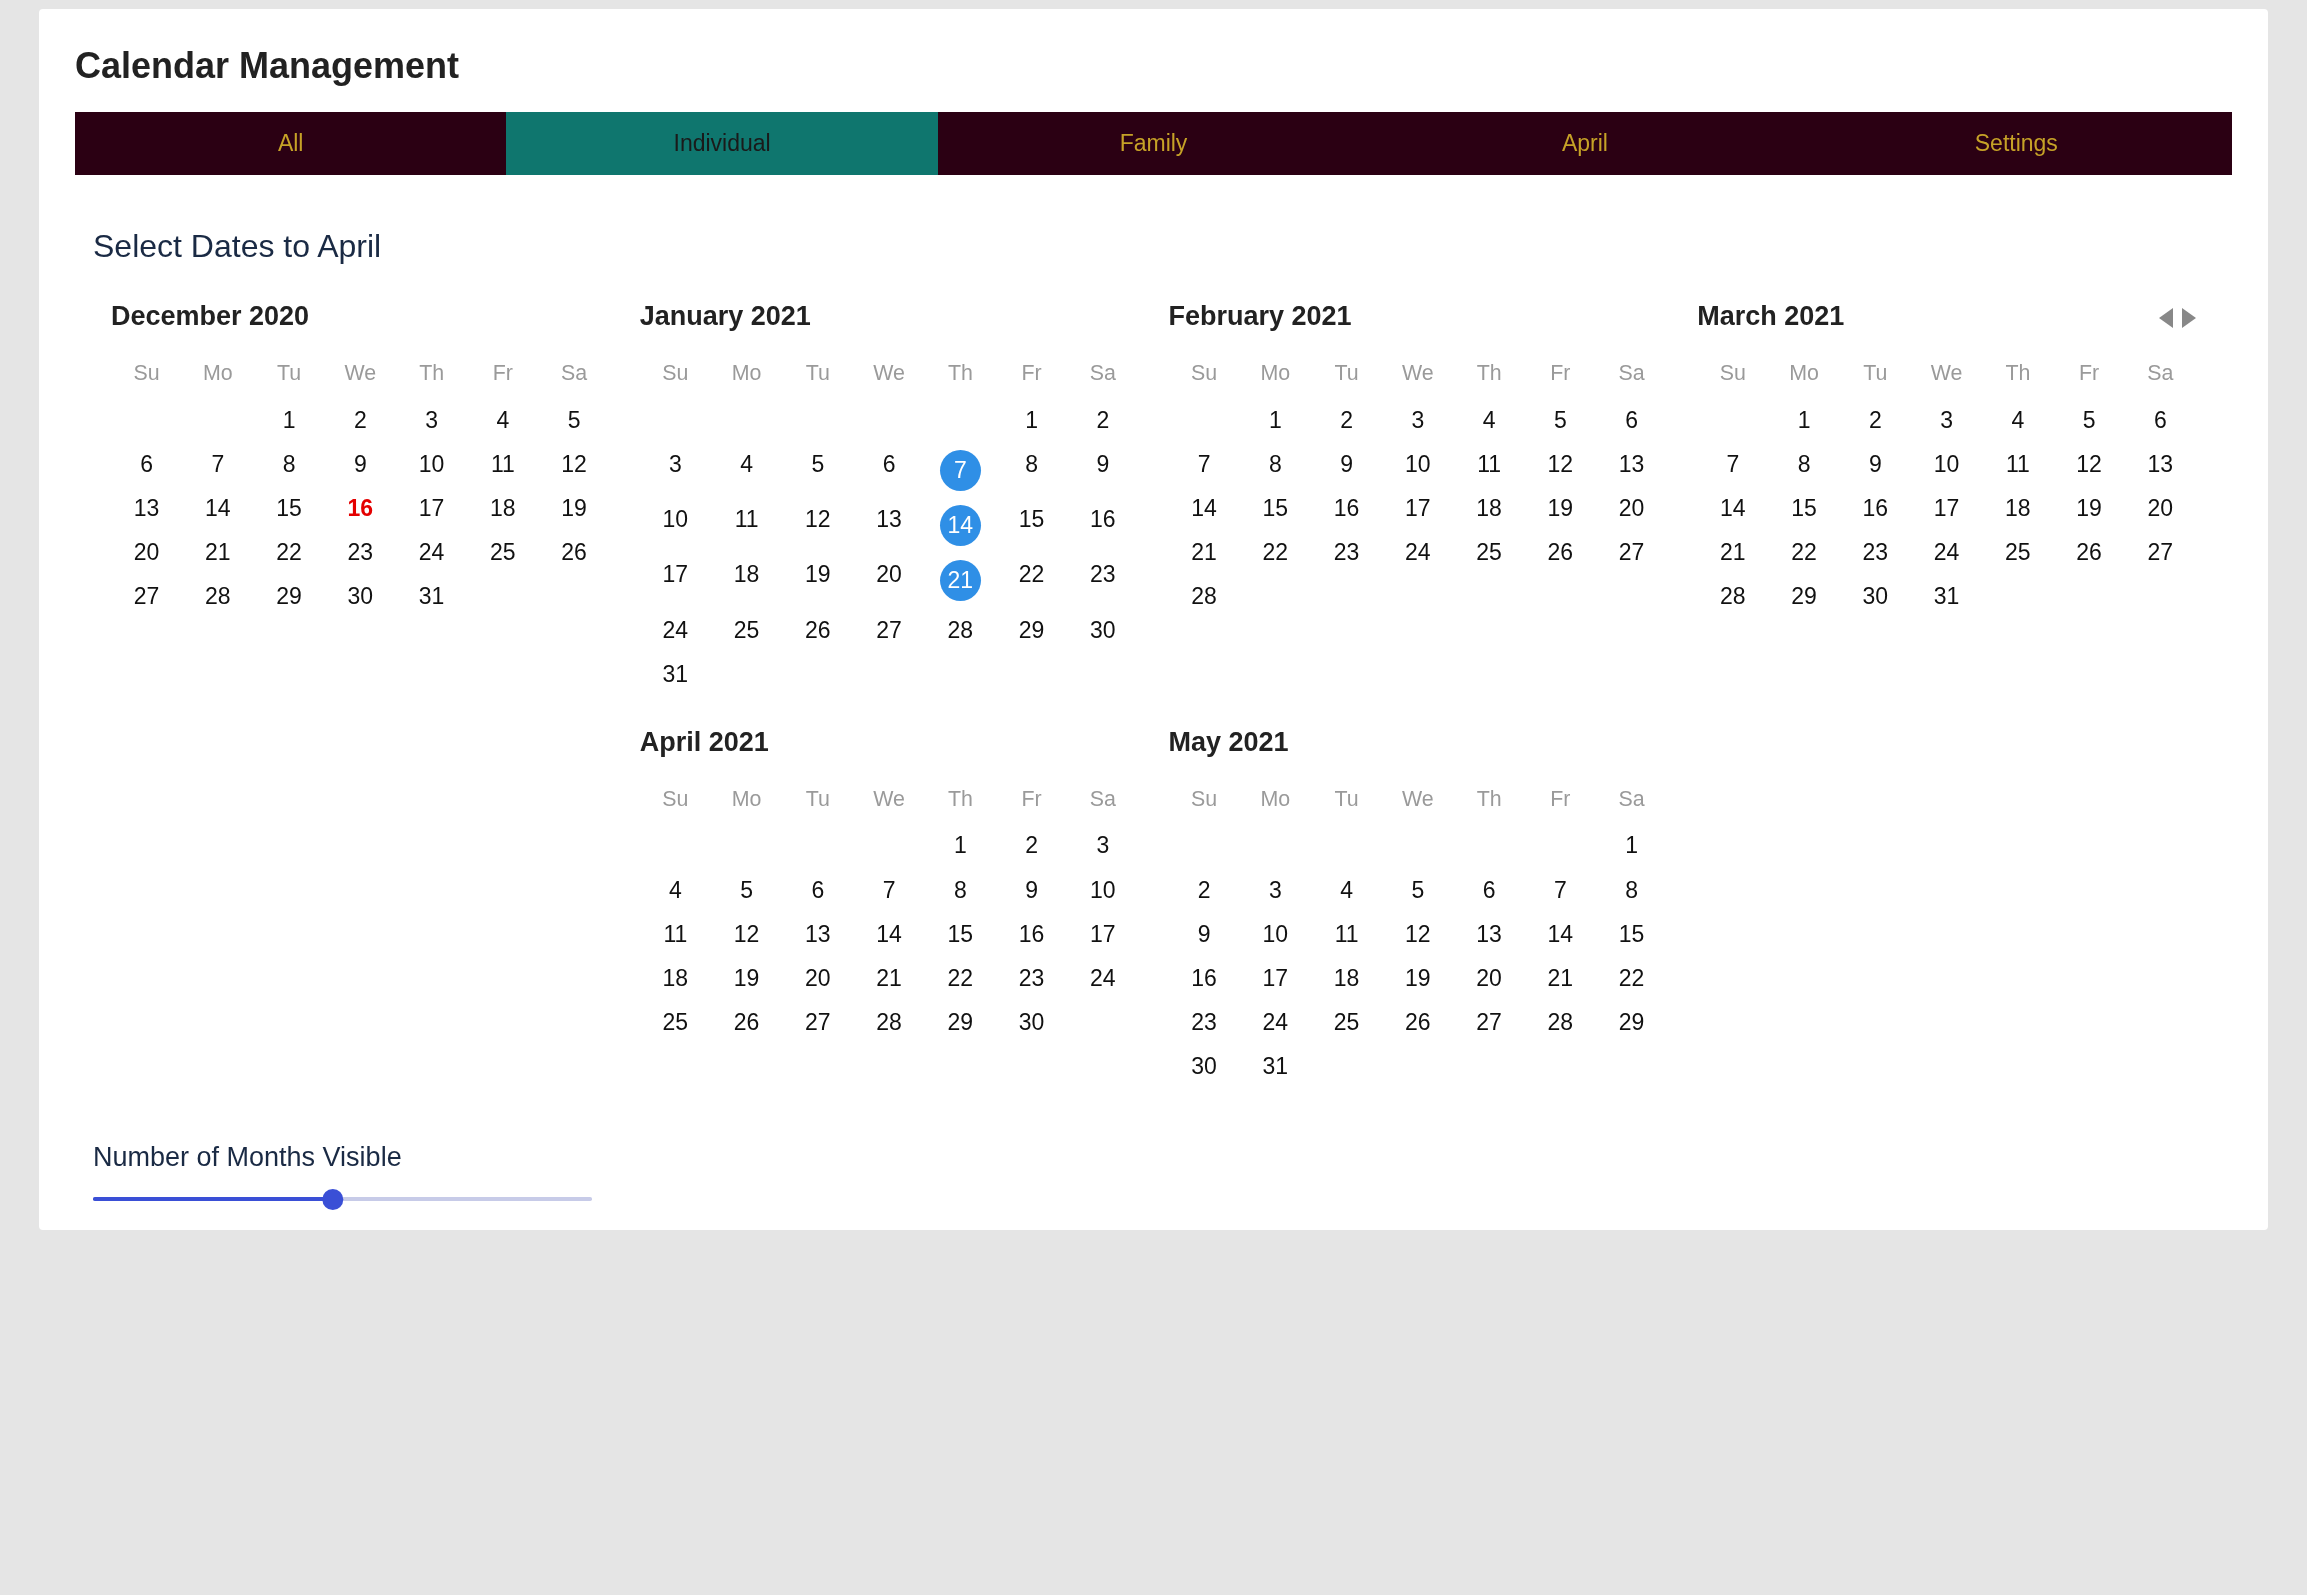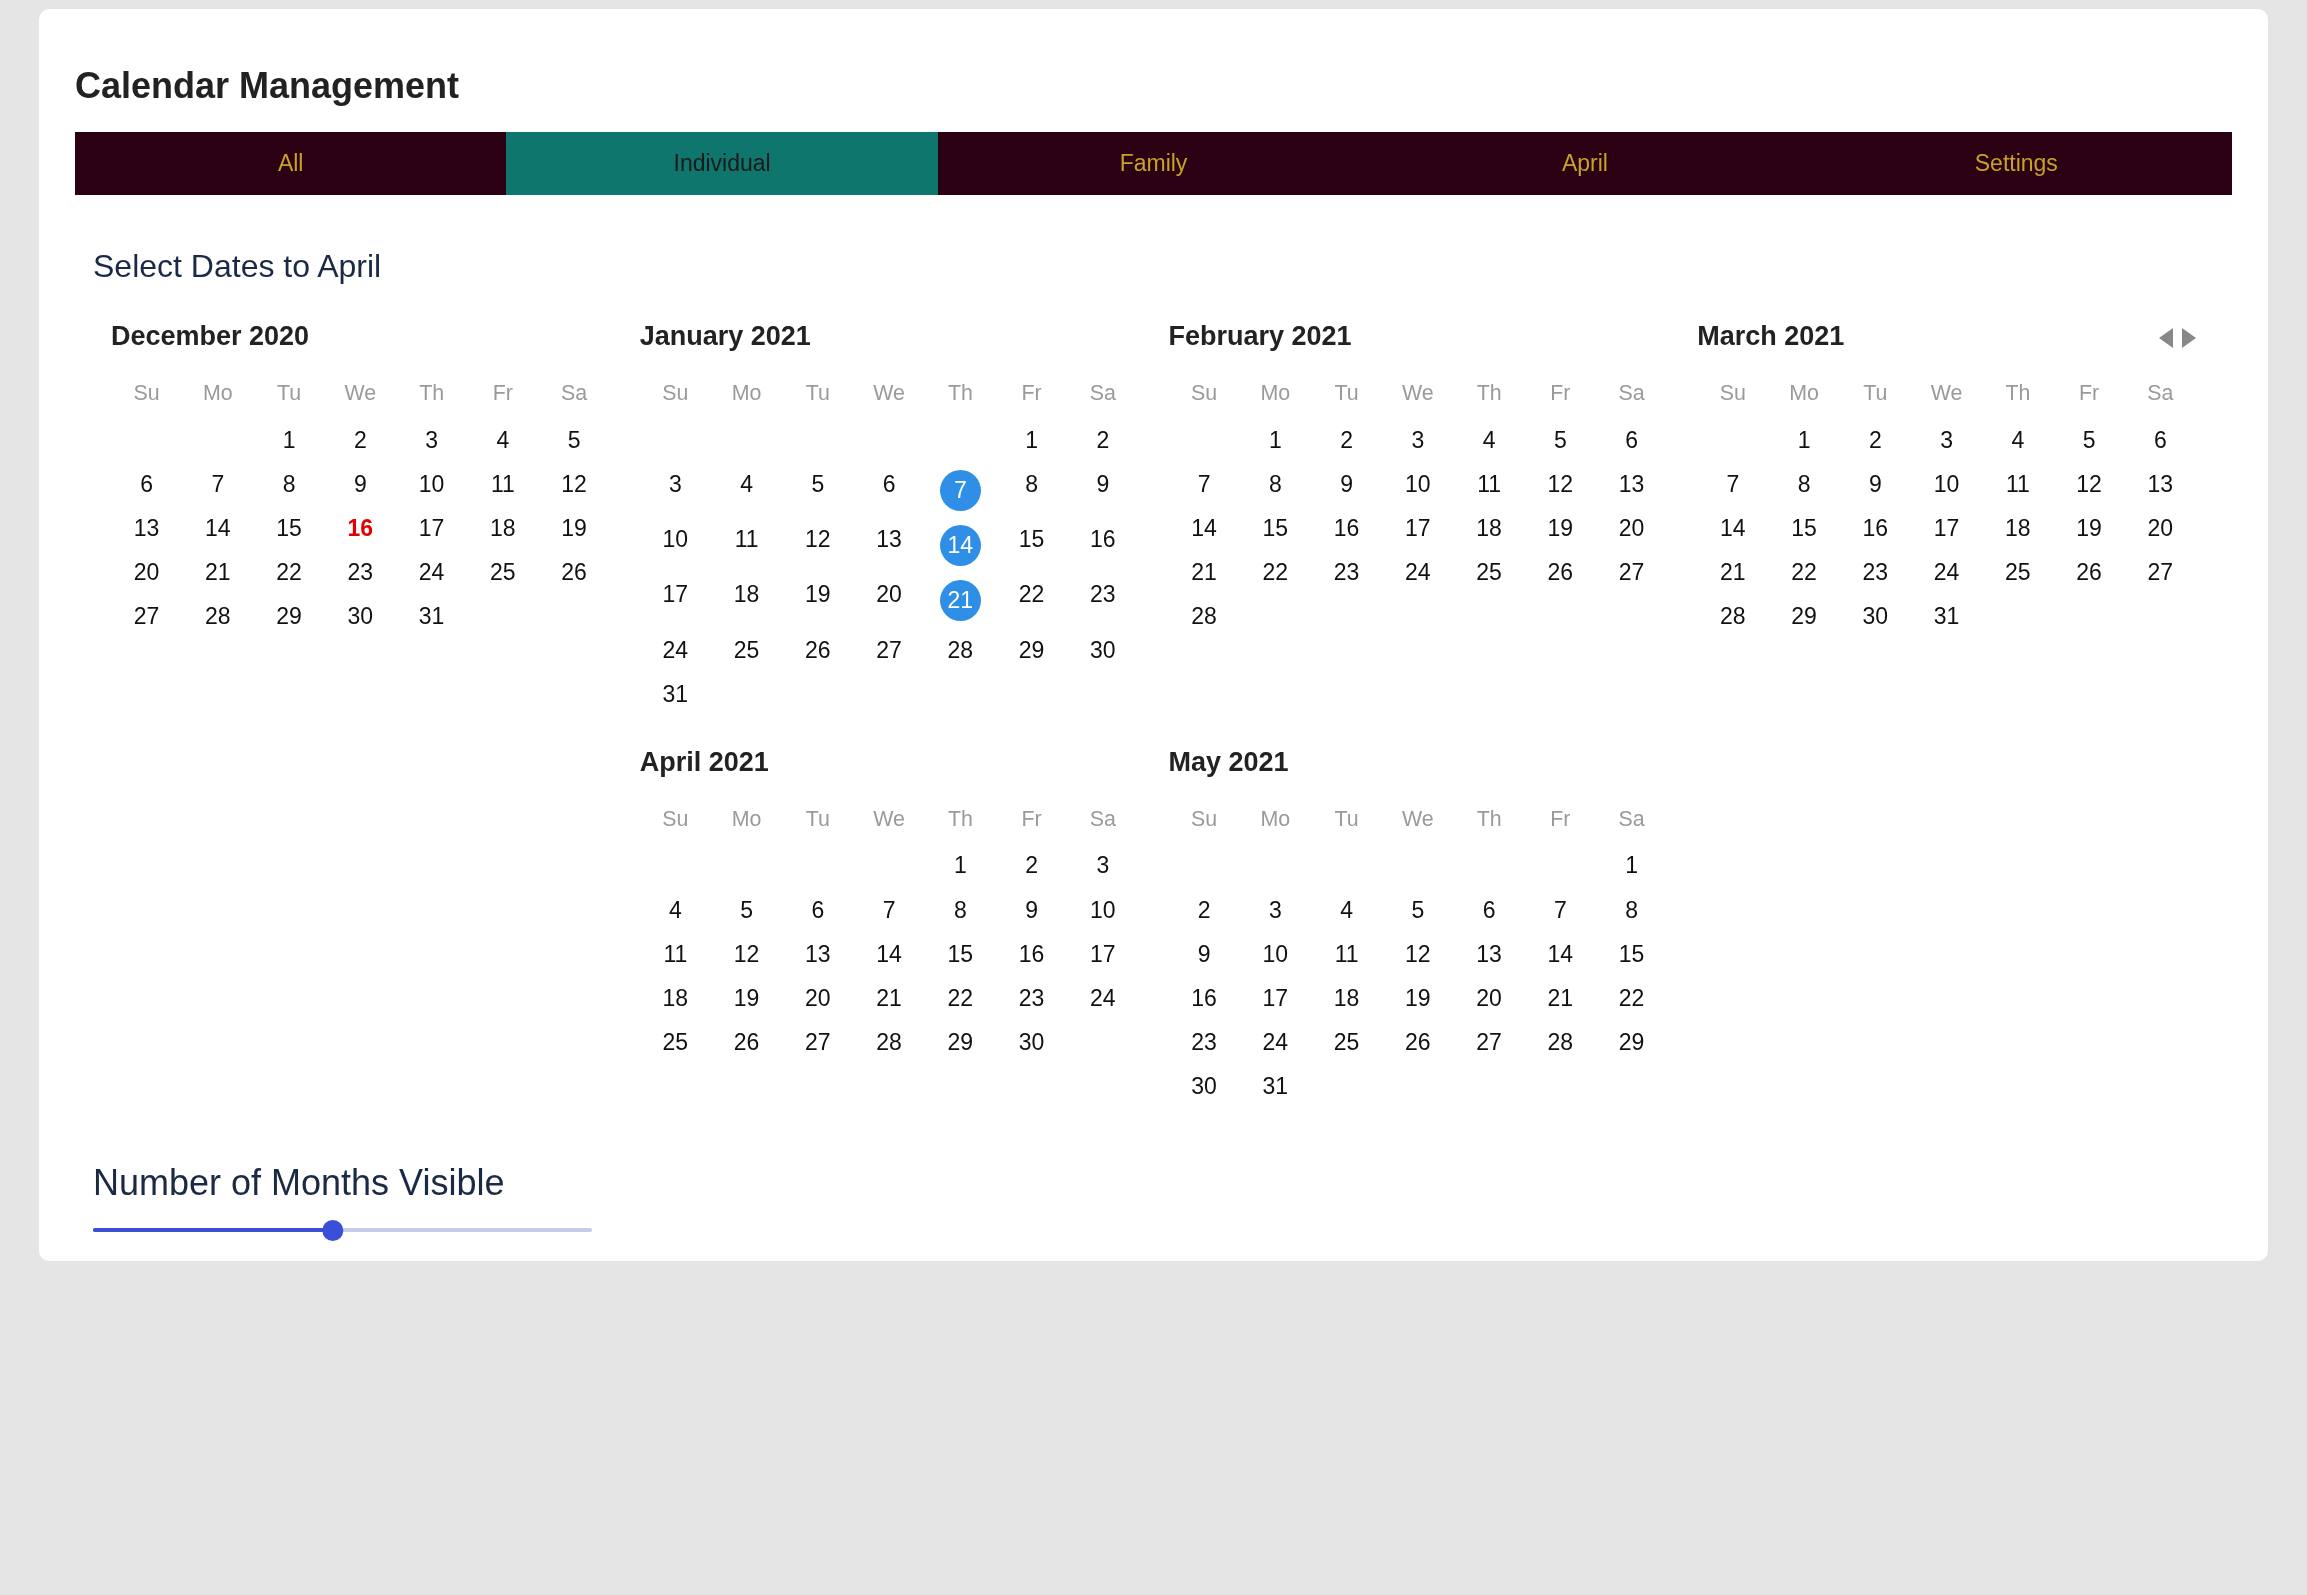--- a/index.html
+++ b/index.html
@@ -3,22 +3,22 @@
 <meta charset="utf-8">
 <style>
   * { box-sizing: border-box; margin: 0; padding: 0; }
   body {
     font-family: -apple-system, BlinkMacSystemFont, "Segoe UI", Helvetica, Arial, sans-serif;
     background: #e5e5e5;
     padding: 9px;
   }
   .card {
     background: #fff;
-    border-radius: 10px;
-    padding: 56px 36px 27px 36px;
+    border-radius: 4px;
+    padding: 36px 36px 27px 36px;
     max-width: 2229px;
     margin: 0 auto;
   }
   .page-title {
     font-size: 36px;
     font-weight: 600;
     color: #222;
     margin-bottom: 25px;
   }
   .tabs {
@@ -109,21 +109,21 @@
     width: 41px;
     height: 41px;
     align-items: center;
     justify-content: center;
     font-weight: 500;
   }
   .slider-section {
     margin: 53px 0 0 18px;
   }
   .slider-label {
-    font-size: 36px;
+    font-size: 27px;
     color: #1a2a44;
     margin-bottom: 21px;
   }
   .slider-track {
     position: relative;
     width: 499px;
     height: 9px;
   }
   .slider-rail {
     position: absolute;

